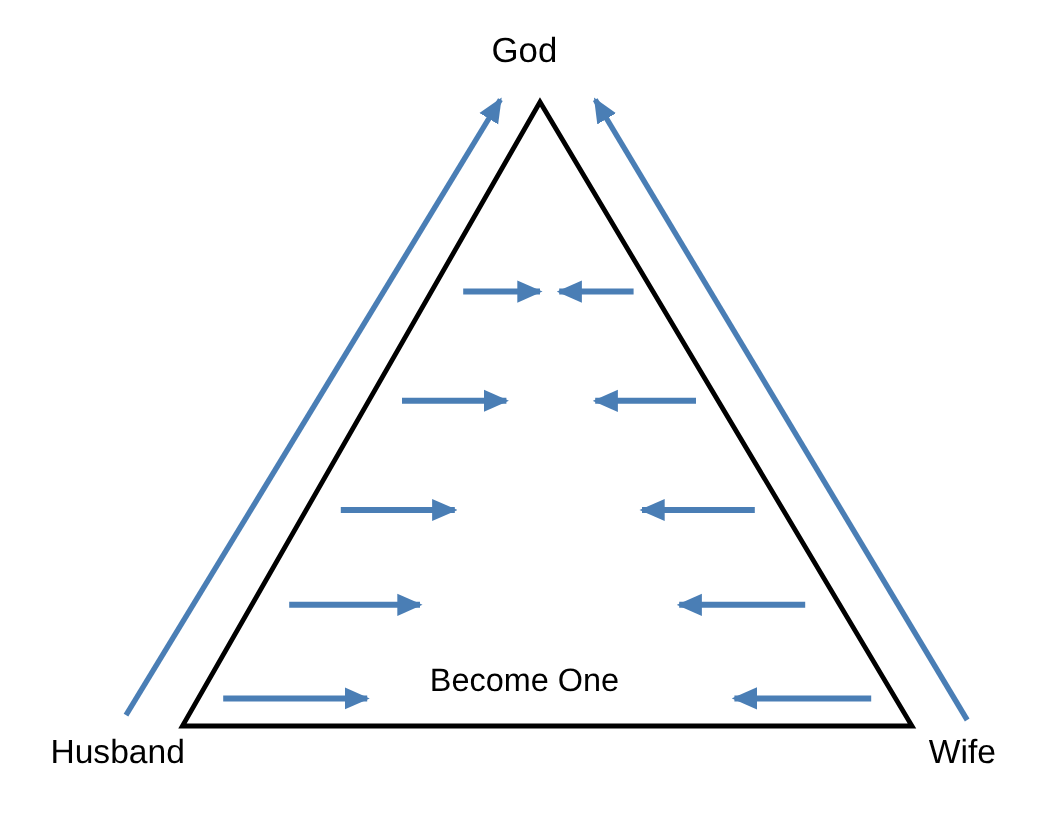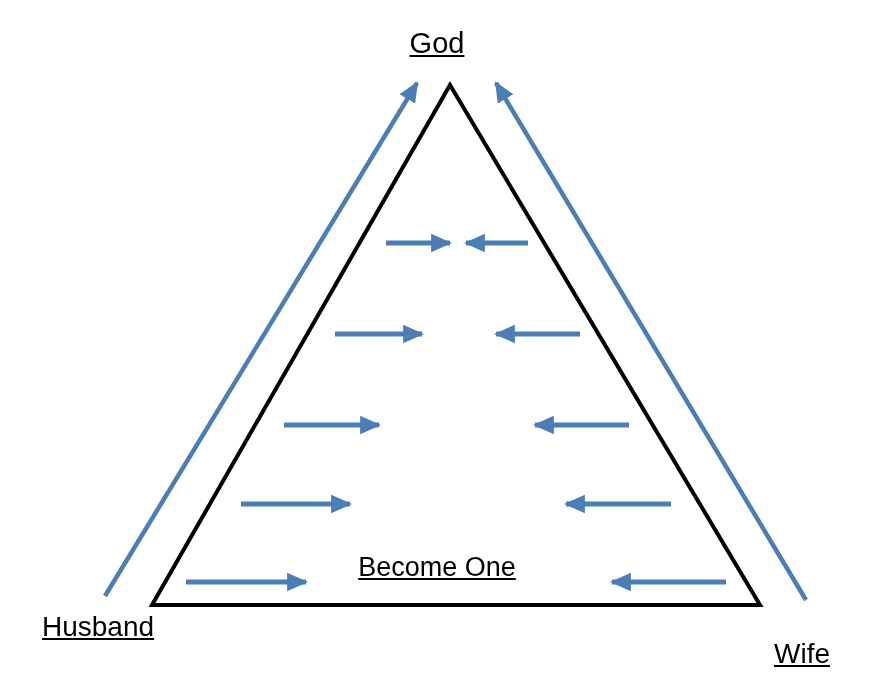--- a/index.html
+++ b/index.html
@@ -25,21 +25,20 @@
     height: 682px;
     display: block;
   }
   .label-text {
     position: absolute;
     color: #000000;
     font-family: "Liberation Sans", sans-serif;
     font-weight: 400;
     white-space: nowrap;
     line-height: 1;
-    text-decoration: underline;
   }
   #label-god {
     left: 0;
     top: 29px;
     width: 874px;
     text-align: center;
     font-size: 29px;
   }
   #label-become-one {
     left: 0;
@@ -48,21 +47,21 @@
     text-align: center;
     font-size: 27px;
   }
   #label-husband {
     left: 42px;
     top: 613px;
     font-size: 28px;
   }
   #label-wife {
     left: 774px;
-    top: 640px;
+    top: 613px;
     font-size: 28px;
   }
 </style>
 </head>
 <body>
 
 <div id="diagram-root">
 
   <svg id="diagram-svg" viewBox="0 0 874 682" xmlns="http://www.w3.org/2000/svg">
 

